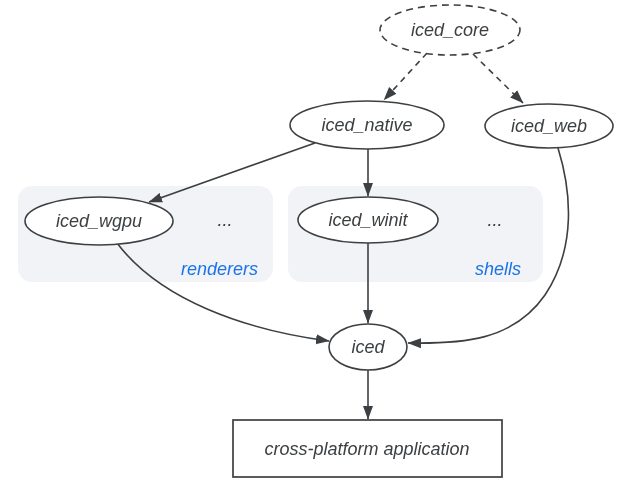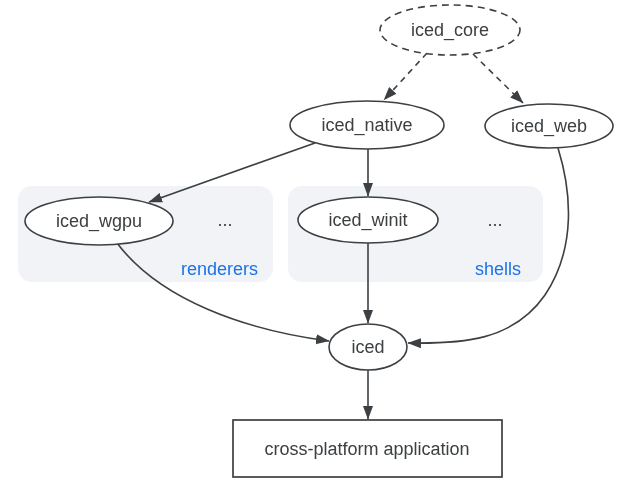--- a/index.html
+++ b/index.html
@@ -1,16 +1,16 @@
 <!DOCTYPE html>
 <html><head>
 <meta charset="utf-8">
 <style>
   html, body { margin: 0; padding: 0; background: #ffffff; }
-  .canvas { position: relative; width: 621px; height: 483px; background: #ffffff; overflow: hidden; }
+  .canvas { position: relative; width: 621px; height: 483px; background: #ffffff; overflow: hidden; font-style: italic; }
   svg { display: block; }
   text {
     font-family: "Liberation Sans", sans-serif;
     font-size: 18px;
     fill: #3c4043;
   }
   .node-shape { fill: #ffffff; stroke: #3c4043; stroke-width: 1.6; }
   .node-shape.dashed { stroke-dasharray: 7 5; }
   .edge { fill: none; stroke: #3c4043; stroke-width: 1.6; }
   .edge.dashed { stroke-dasharray: 6 5; }

